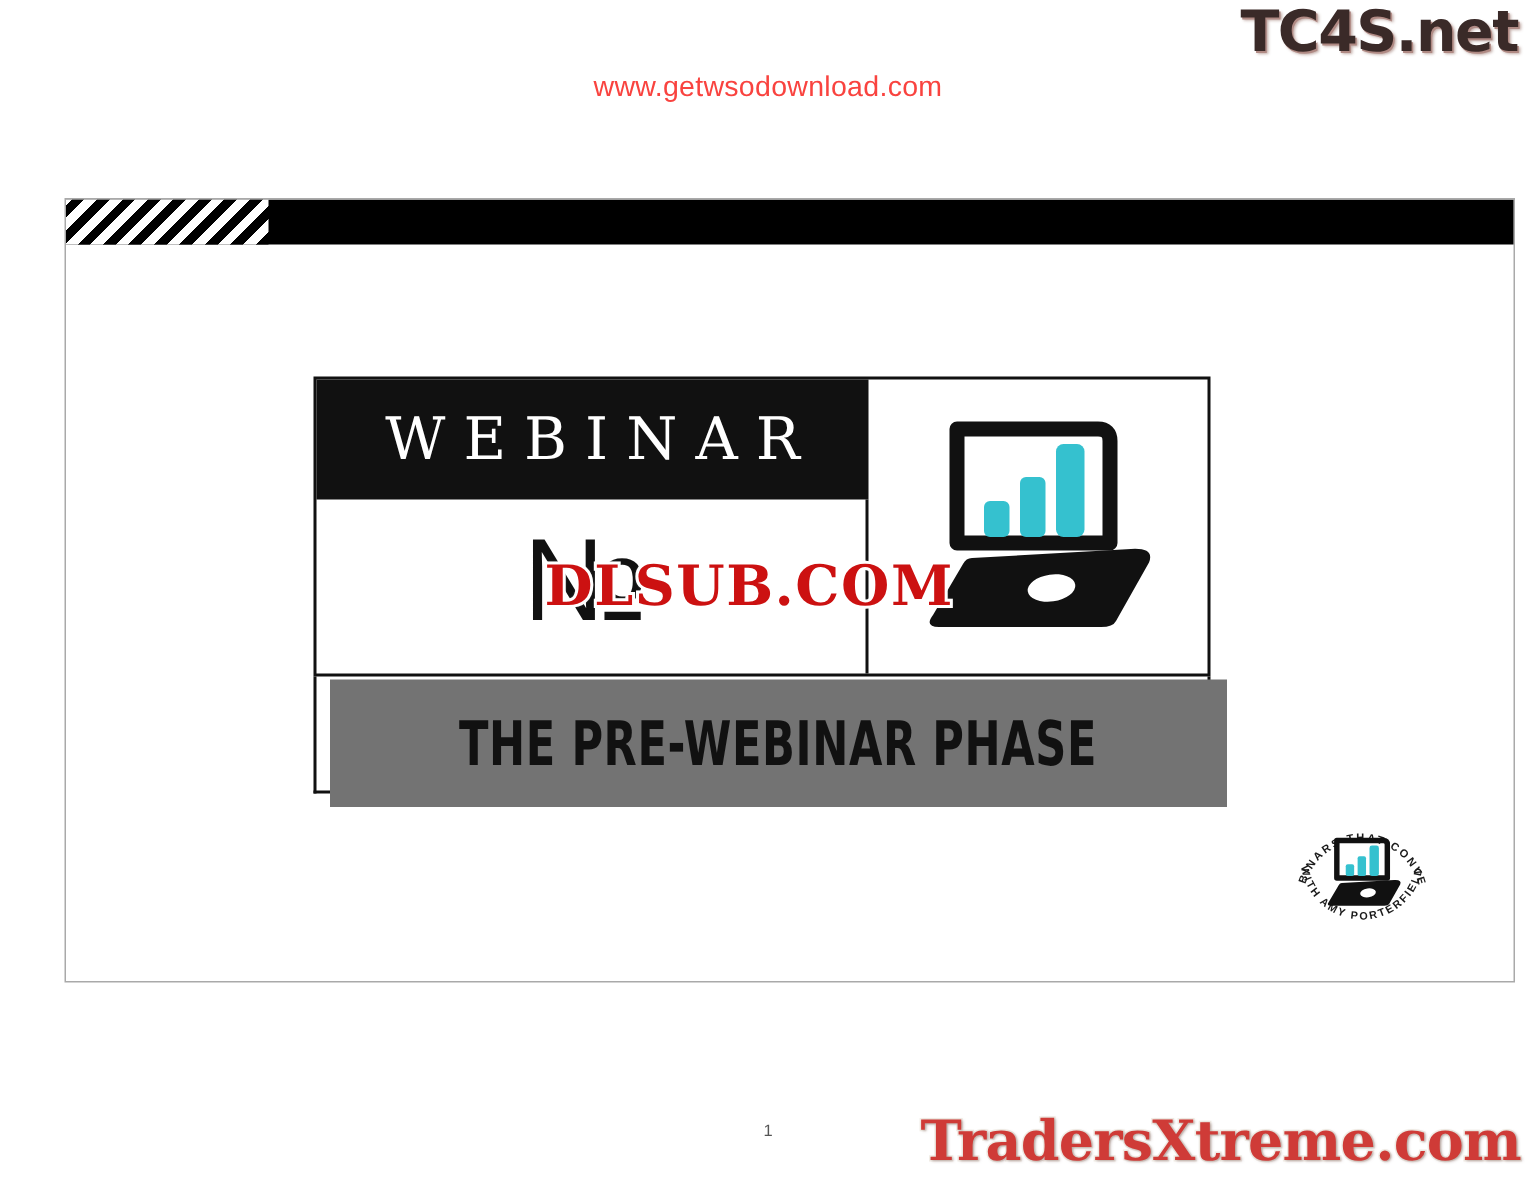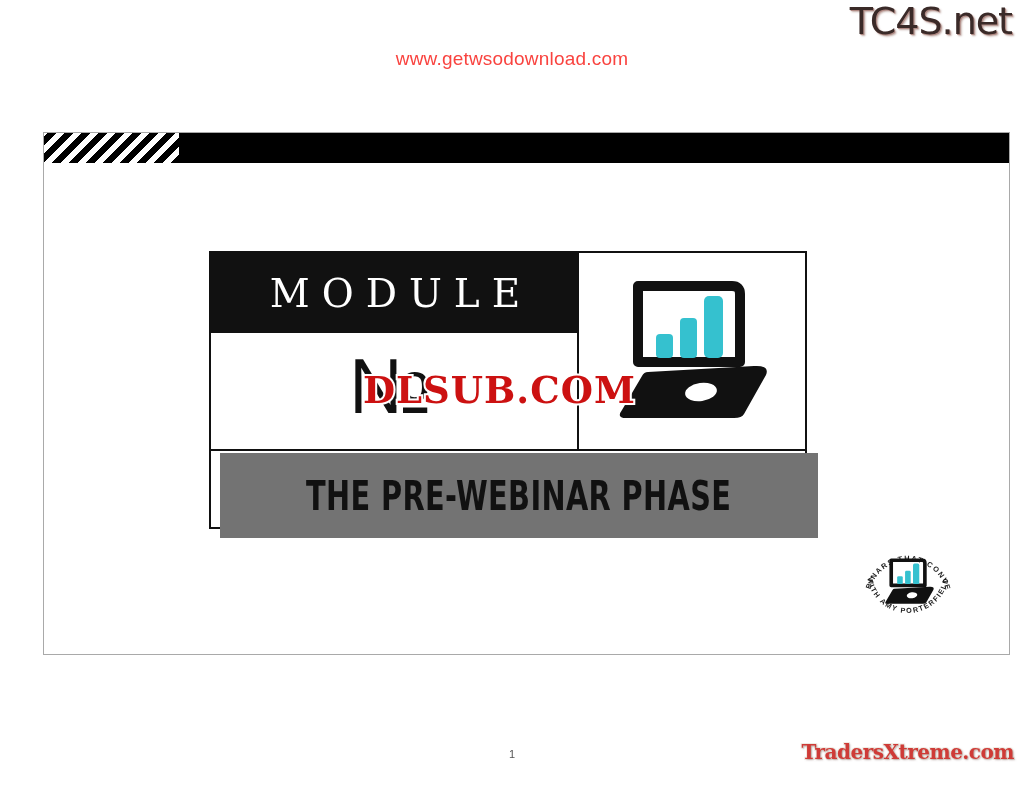--- a/index.html
+++ b/index.html
@@ -14,21 +14,21 @@
     overflow: hidden;
     font-family: "Liberation Sans", sans-serif;
   }
 
   
   #tc4s-logo {
     position: absolute;
     top: 2px;
     right: 12px;
     font-family: "DejaVu Sans", sans-serif;
-    font-weight: normal;
+    font-weight: bold;
     font-size: 38px;
     letter-spacing: -1px;
     color: #3a2a28;
     text-shadow: 1px 1px 0 #b08a84, 2px 2px 2px rgba(120,70,60,.45);
     line-height: 1;
   }
   #getwso-url {
     position: absolute;
     top: 48px;
     left: 0;
@@ -216,21 +216,21 @@
     font-size: 11px;
     color: #555555;
     font-family: "Liberation Sans", sans-serif;
   }
   #tradersxtreme-logo {
     position: absolute;
     right: 10px;
     top: 742px;
     font-family: "DejaVu Serif", serif;
     font-weight: bold;
-    font-size: 20px;
+    font-size: 37px;
     color: #cf3b37;
     letter-spacing: -.5px;
     -webkit-text-stroke: 2px #f3efe8;
     paint-order: stroke fill;
     text-shadow: 1px 1px 2px rgba(120,90,85,.5);
     line-height: 1;
   }
 </style>
 </head>
 <body>
@@ -240,21 +240,21 @@
 
 <div id="slide">
 
   <div id="header-bar">
     <div id="header-stripes"></div>
   </div>
 
   <div id="module-block">
 
     <div id="module-header">
-      <span id="module-header-label">MODULE</span>
+      <span id="module-header-label">WEBINAR</span>
     </div>
 
     <div id="module-number-cell">
       <div id="module-number-inner">
         <span id="module-number-prefix">№</span>
       </div>
     </div>
 
     <div id="module-icon-cell">
       <svg width="180" height="150" viewBox="0 0 180 150" aria-hidden="true">

